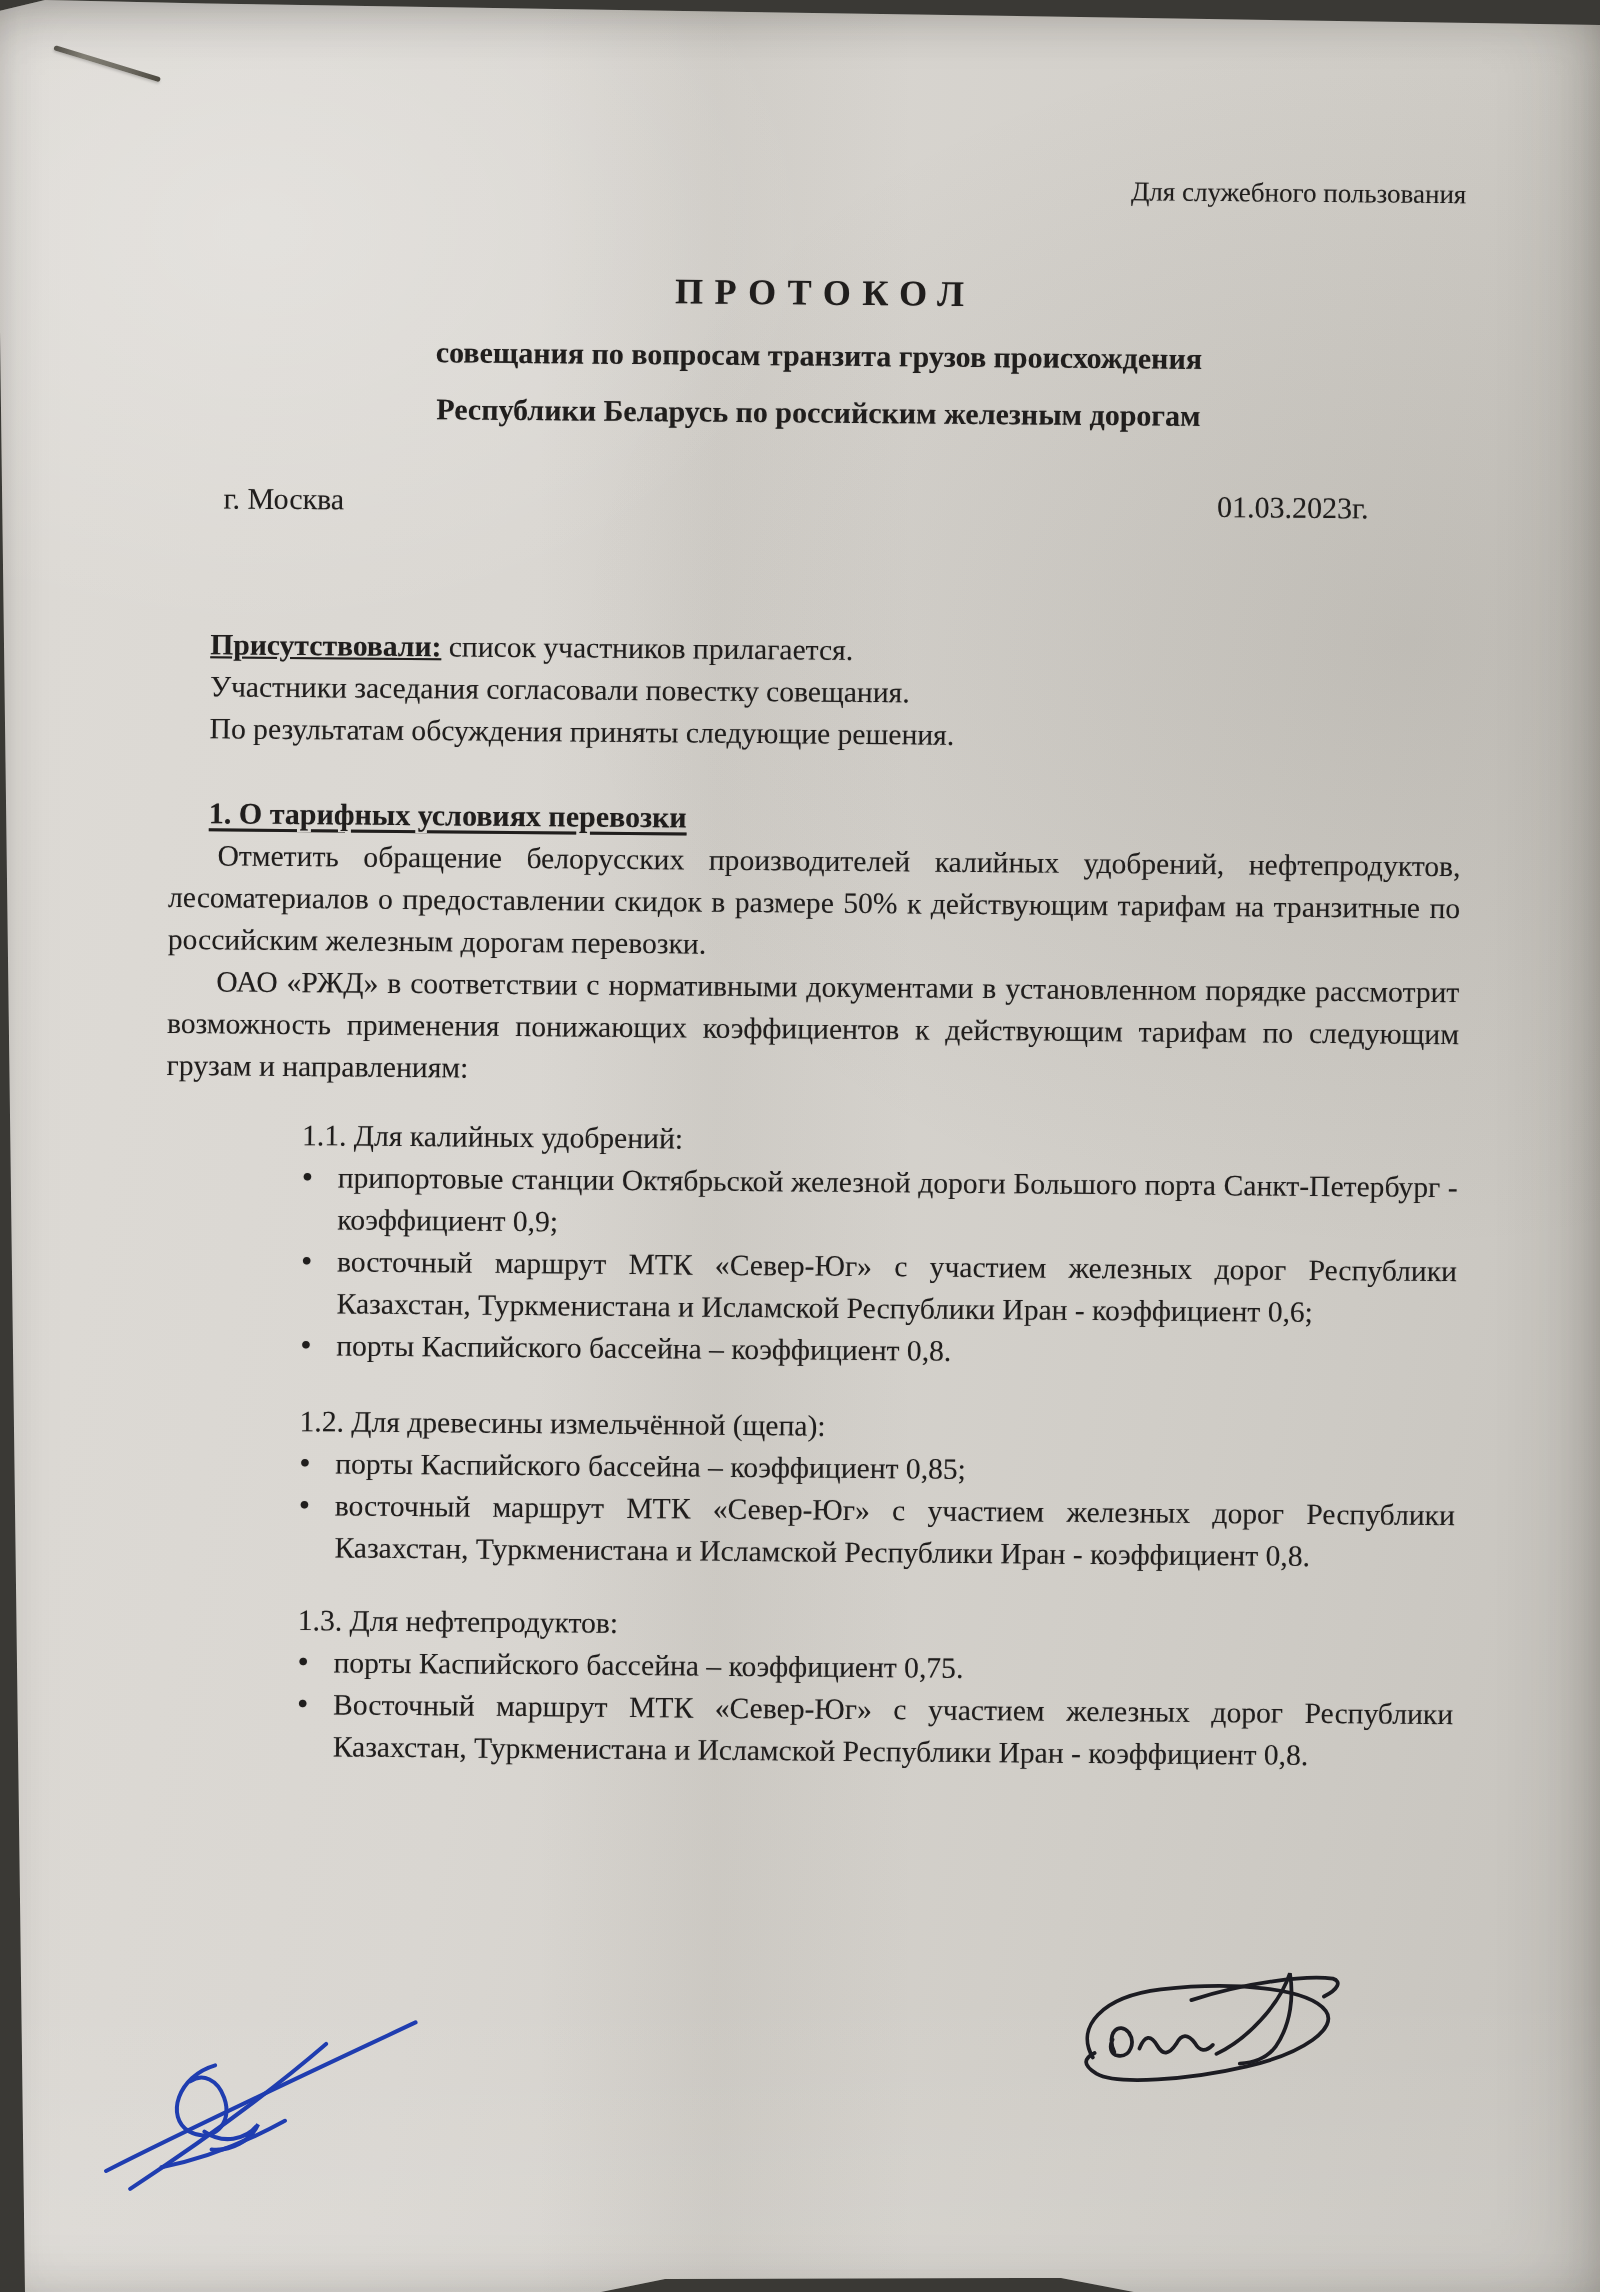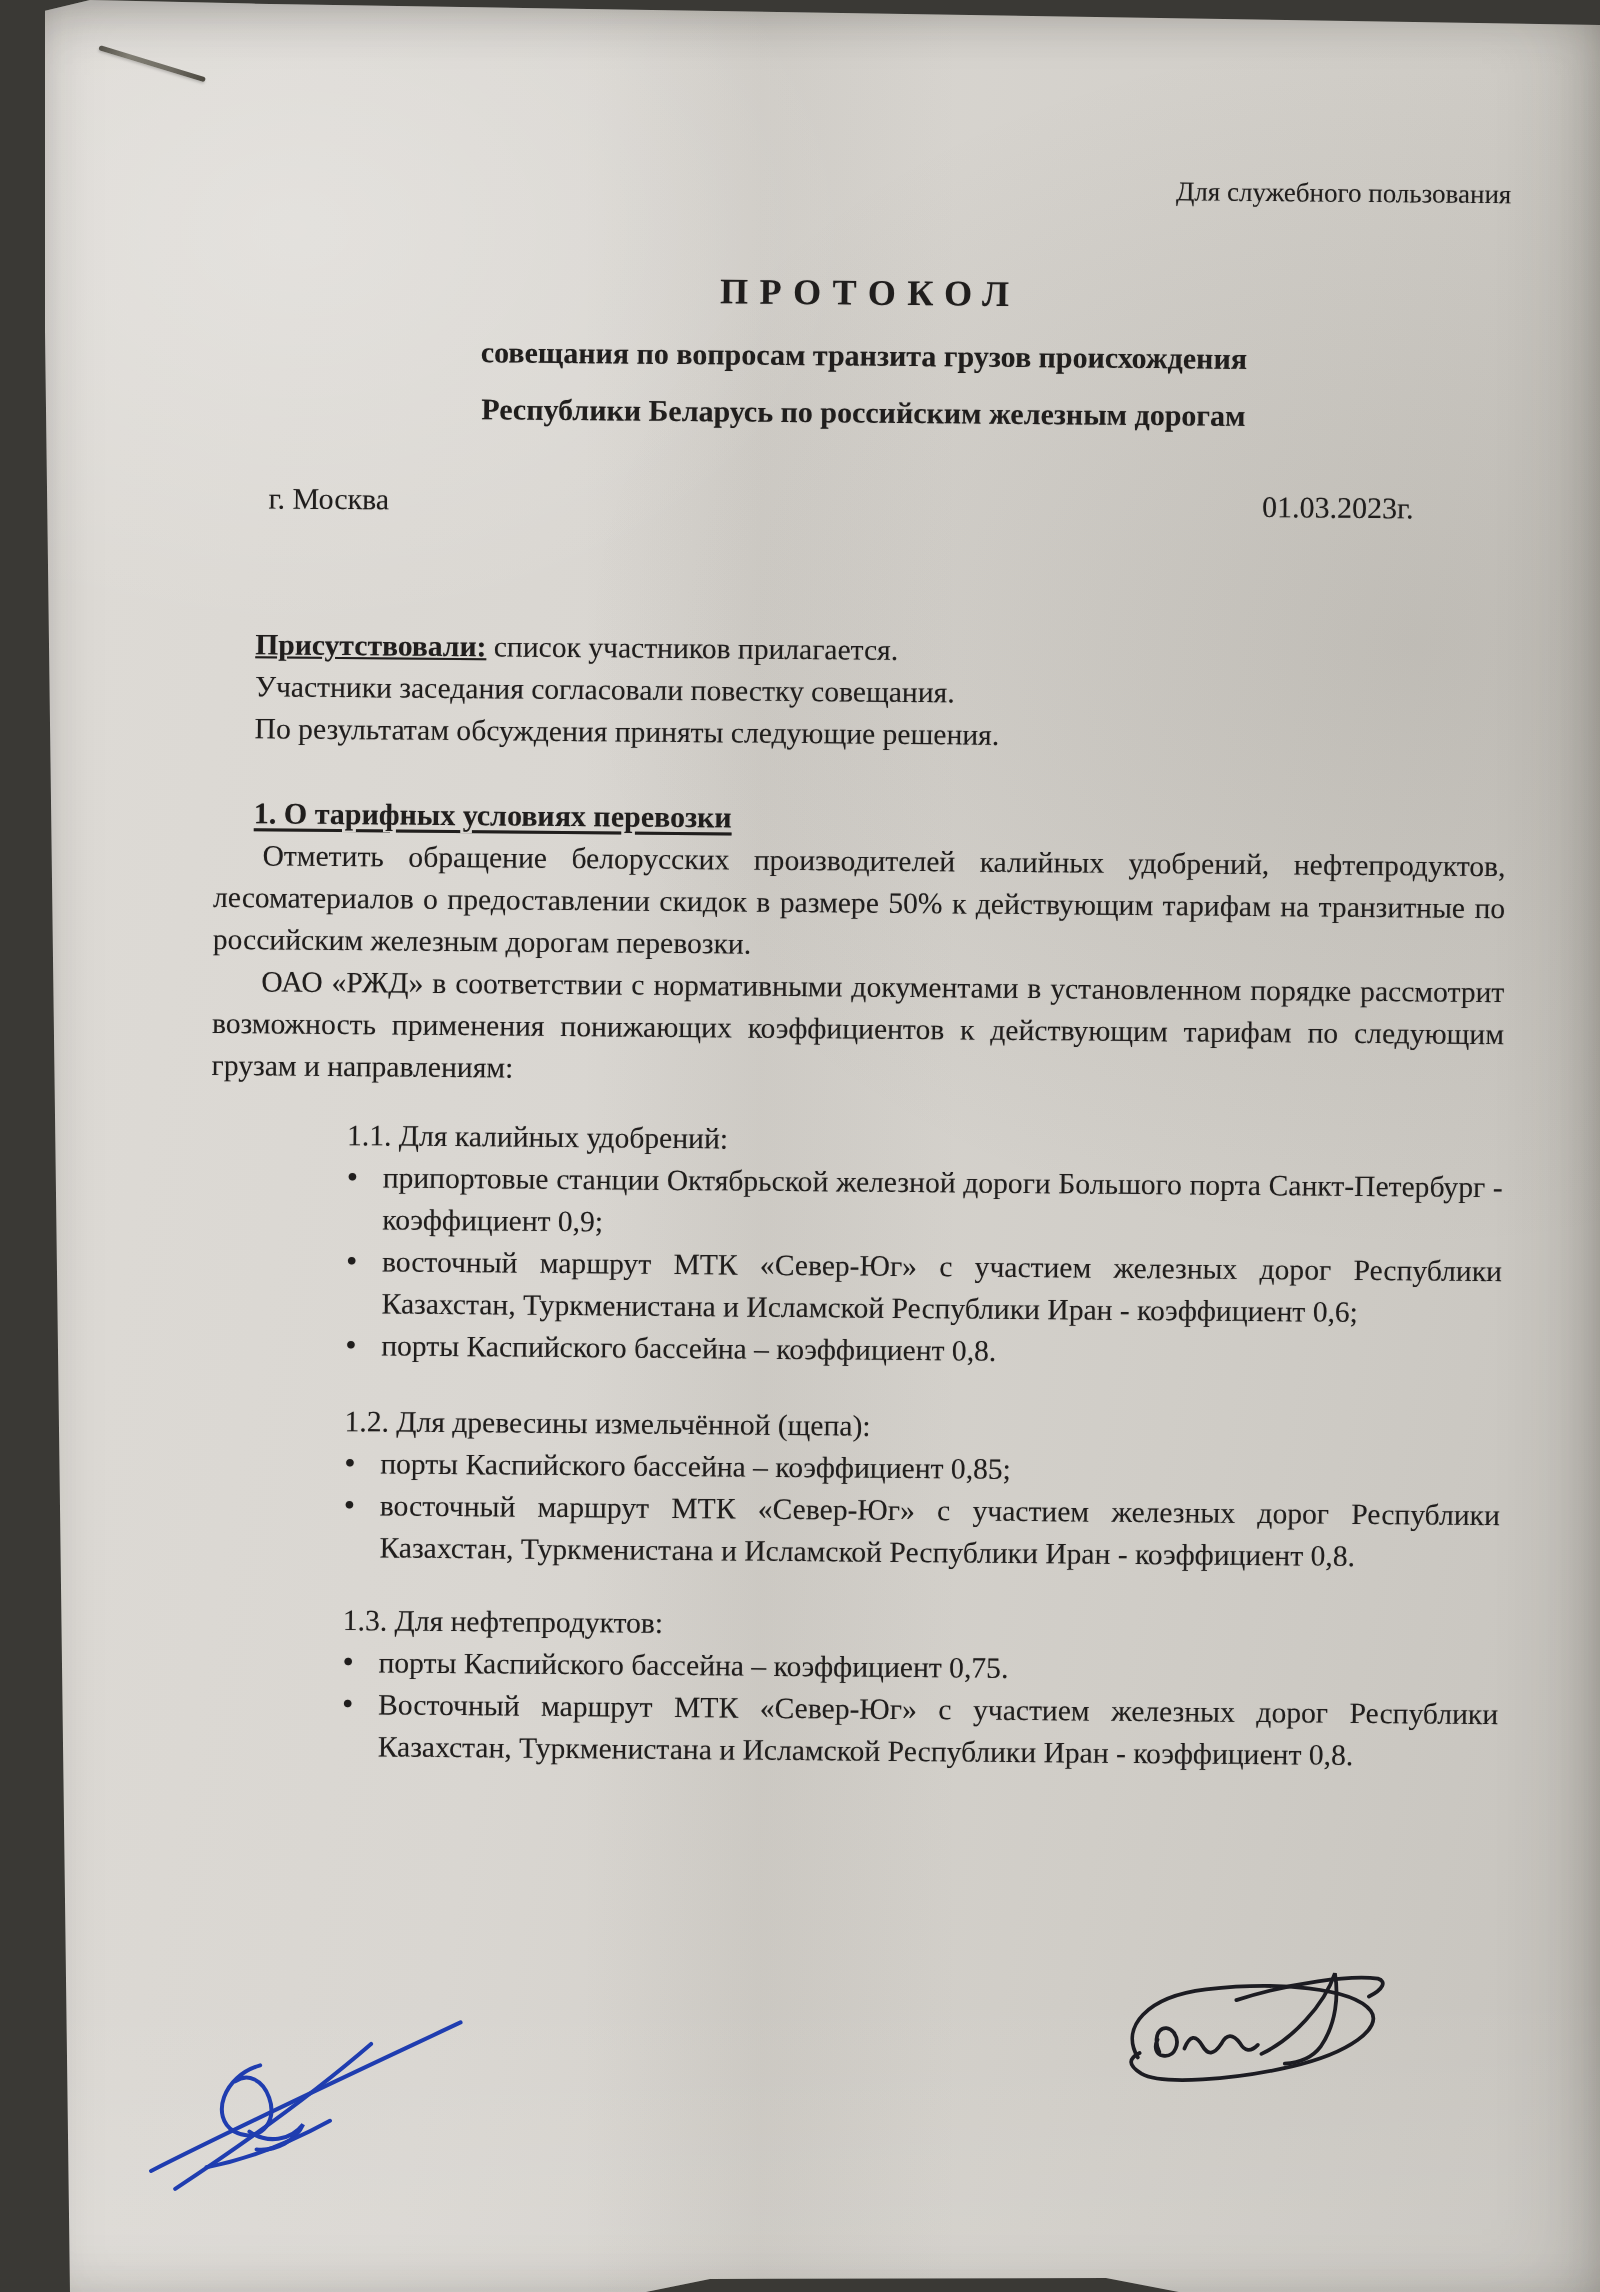--- a/index.html
+++ b/index.html
@@ -12,21 +12,20 @@
   .paper {
     position:absolute; inset:0;
     background: linear-gradient(100deg,#dedbd6 0%, #d9d6d1 38%, #d0cdc7 70%, #c6c3bd 100%);
     clip-path: polygon(0 10.7px, 45px 0, 206px 3.6px, 100% 25px,
                        100% 100%, 1139px 100%, 1061px 2278px, 665px 2279px, 596px 100%,
                        25px 100%, 0 331px);
     box-shadow: inset 0 30px 63px -30px rgba(20,18,14,0.38),
                 inset -45px 0 99px -45px rgba(40,36,28,0.30),
                 inset 36px 0 81px -54px rgba(40,36,28,0.18),
                 inset 0 -23px 54px -36px rgba(30,28,22,0.18);
-    margin-left: 45px;
   }
   .paper::before {
     content:""; position:absolute; inset:0;
     background:
       radial-gradient(ellipse 806px 582px at 16% 10%, rgba(255,255,255,0.22), transparent 70%),
       radial-gradient(ellipse 1164px 851px at 88% 28%, rgba(60,55,45,0.10), transparent 72%),
       linear-gradient(90deg, transparent 537px, rgba(95,90,78,0.08) 716px, transparent 913px),
       linear-gradient(0deg, rgba(255,255,255,0.10), transparent 304px);
     pointer-events:none;
   }

